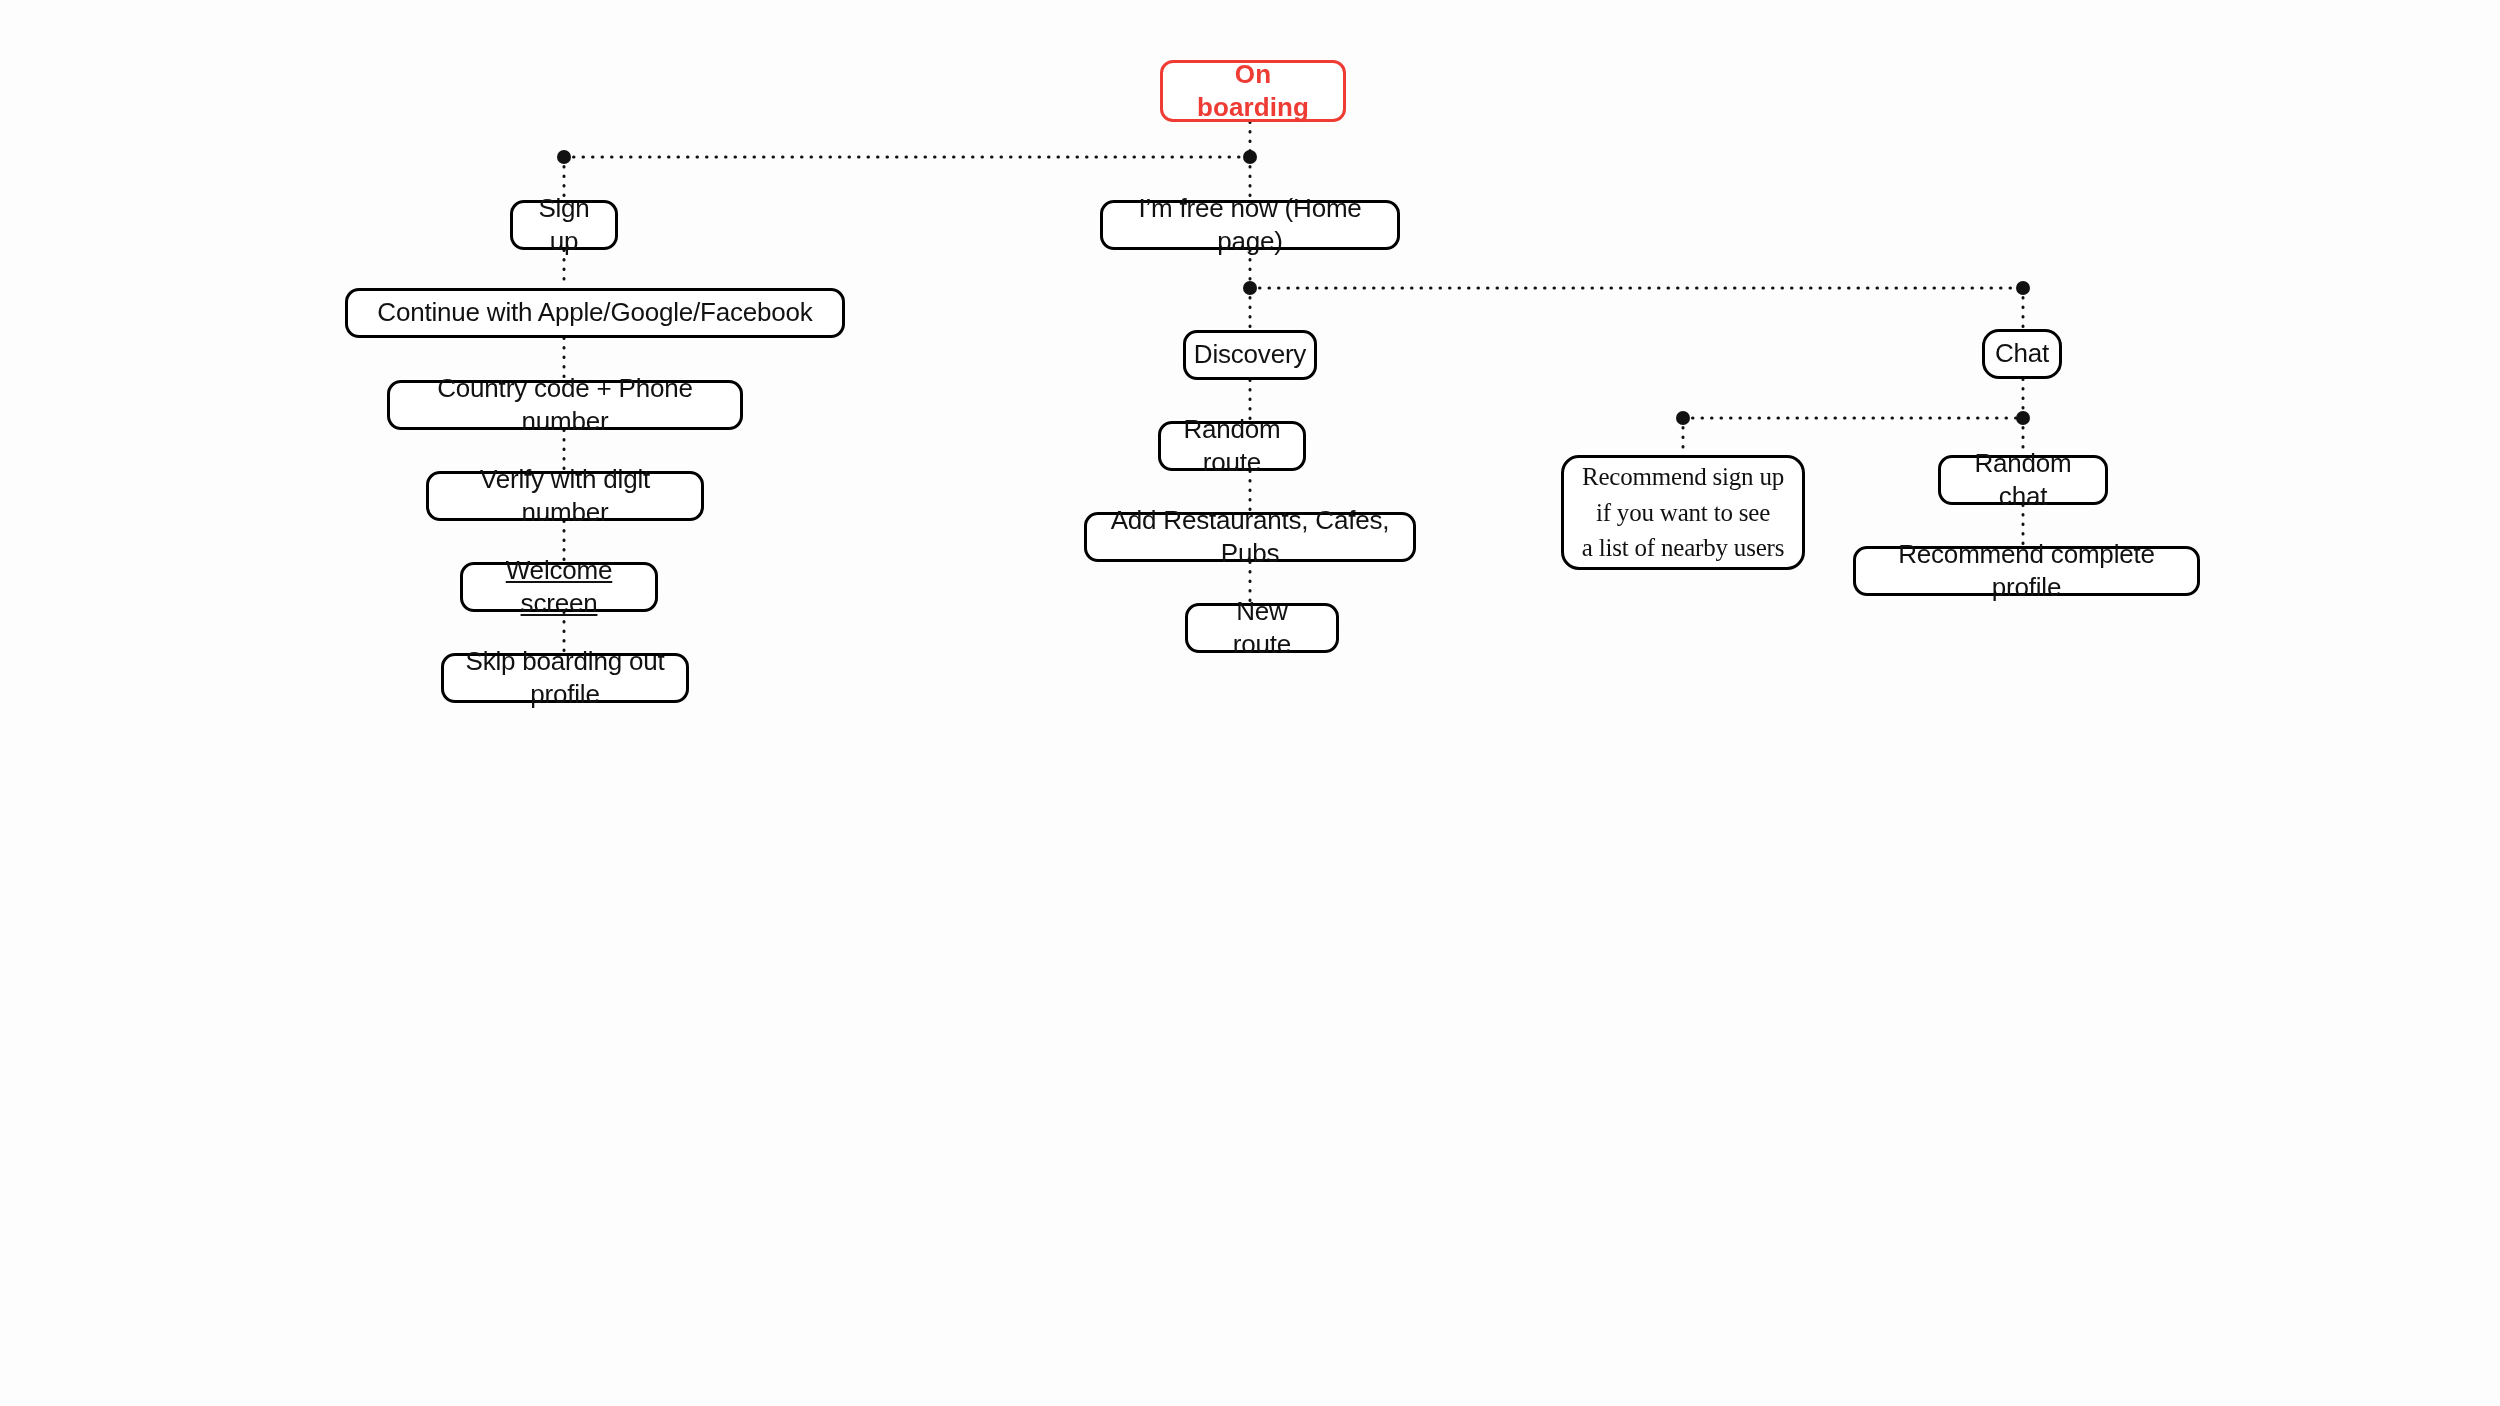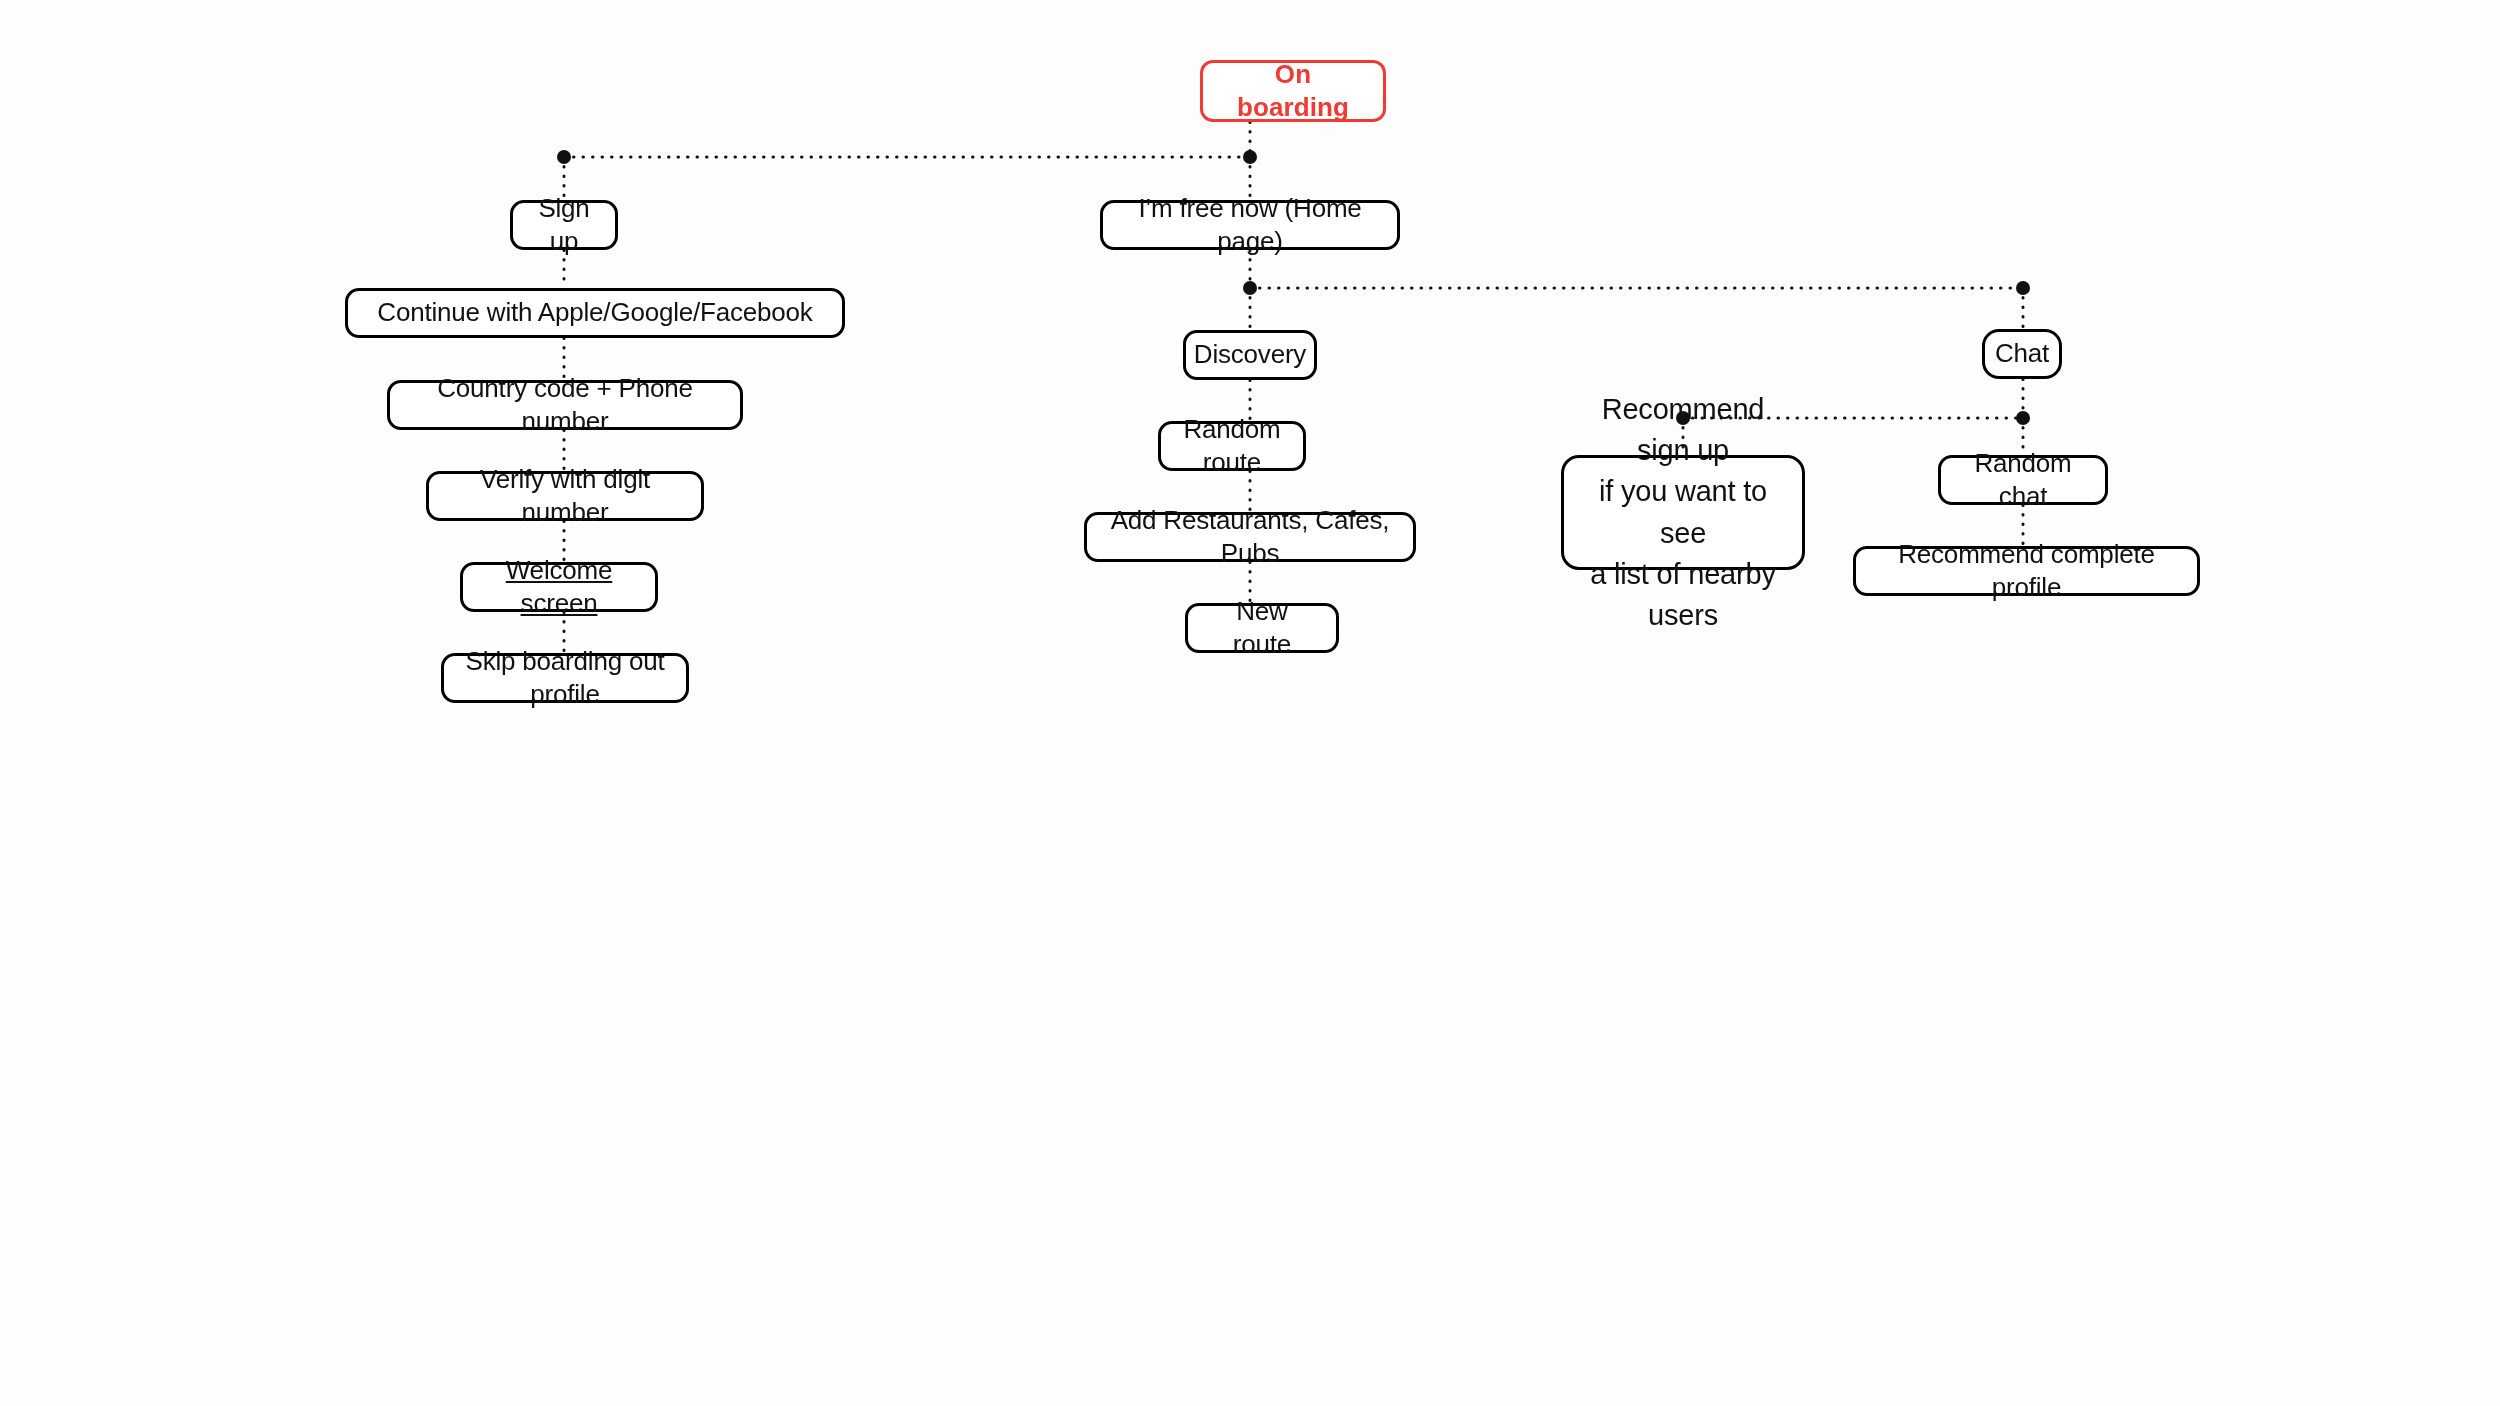--- a/index.html
+++ b/index.html
@@ -48,22 +48,23 @@
   .node.root {
     border-color: #ee3b33;
     color: #ee3b33;
     font-weight: 700;
     border-width: 3px;
     border-radius: 13px;
     letter-spacing: 0.1px;
   }
   .node.multiline {
     line-height: 1.42;
-    font-size: 29px;
+    font-size: 25px;
     border-radius: 18px;
+    font-family: Liberation Serif, serif;
   }
 </style>
 </head>
 <body>
 
 <div id="canvas">
   <svg id="edge-layer" viewBox="0 0 2500 1406" width="2500" height="1406" xmlns="http://www.w3.org/2000/svg">
       <line x1="1250" y1="122" x2="1250" y2="157" stroke="#111111" stroke-width="3" stroke-linecap="round" stroke-dasharray="0.5 9"></line>
       <line x1="564" y1="157" x2="1250" y2="157" stroke="#111111" stroke-width="3" stroke-linecap="round" stroke-dasharray="0.5 9"></line>
       <line x1="564" y1="157" x2="564" y2="200" stroke="#111111" stroke-width="3" stroke-linecap="round" stroke-dasharray="0.5 9"></line>
@@ -86,21 +87,21 @@
       <line x1="2023" y1="418" x2="2023" y2="455" stroke="#111111" stroke-width="3" stroke-linecap="round" stroke-dasharray="0.5 9"></line>
       <line x1="2023" y1="505" x2="2023" y2="546" stroke="#111111" stroke-width="3" stroke-linecap="round" stroke-dasharray="0.5 9"></line>
       <circle cx="564" cy="157" r="7" fill="#111111"></circle>
       <circle cx="1250" cy="157" r="7" fill="#111111"></circle>
       <circle cx="1250" cy="288" r="7" fill="#111111"></circle>
       <circle cx="2023" cy="288" r="7" fill="#111111"></circle>
       <circle cx="1683" cy="418" r="7" fill="#111111"></circle>
       <circle cx="2023" cy="418" r="7" fill="#111111"></circle>
     </svg>
   <div id="node-layer">
-      <div class="node root" style="left: 1200px; top: 60px; width: 186px; height: 62px;">On boarding</div>
+      <div class="node root" style="left: 1160px; top: 60px; width: 186px; height: 62px;">On boarding</div>
       <div class="node" style="left: 510px; top: 200px; width: 108px; height: 50px;">Sign up</div>
       <div class="node" style="left: 345px; top: 288px; width: 500px; height: 50px; text-align: center;">Continue with Apple/Google/Facebook</div>
       <div class="node" style="left: 387px; top: 380px; width: 356px; height: 50px;">Country code + Phone number</div>
       <div class="node" style="left: 426px; top: 471px; width: 278px; height: 50px;">Verify with digit number</div>
       <div class="node" style="left: 460px; top: 562px; width: 198px; height: 50px; text-decoration: underline;">Welcome screen</div>
       <div class="node" style="left: 441px; top: 653px; width: 248px; height: 50px;">Skip boarding out profile</div>
       <div class="node" style="left: 1100px; top: 200px; width: 300px; height: 50px;">I’m free now (Home page)</div>
       <div class="node" style="left: 1183px; top: 330px; width: 134px; height: 50px;">Discovery</div>
       <div class="node" style="left: 1158px; top: 421px; width: 148px; height: 50px;">Random route</div>
       <div class="node" style="left: 1084px; top: 512px; width: 332px; height: 50px;">Add Restaurants, Cafes, Pubs</div>

